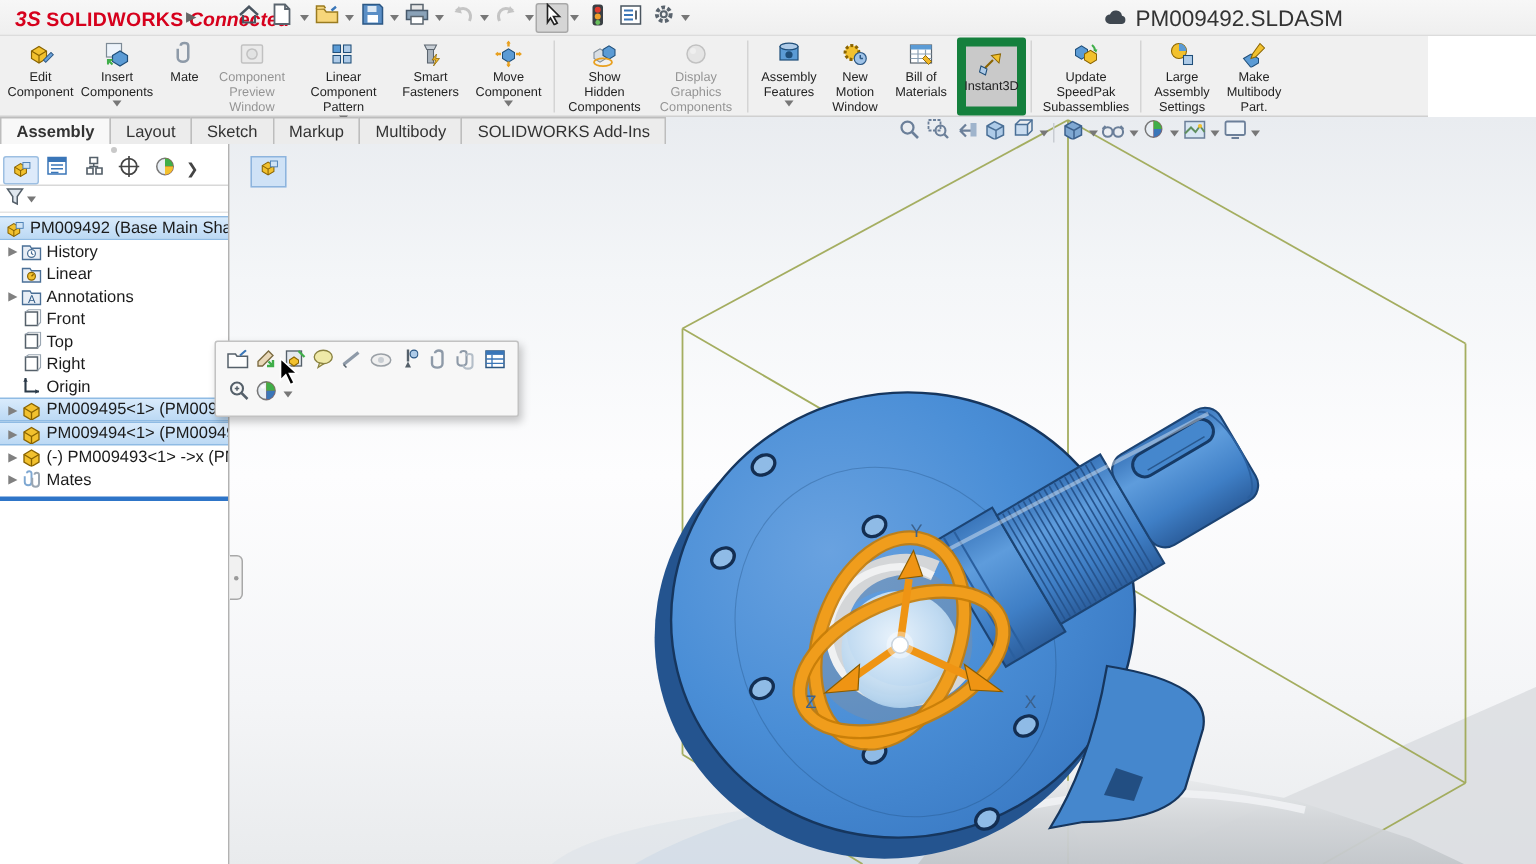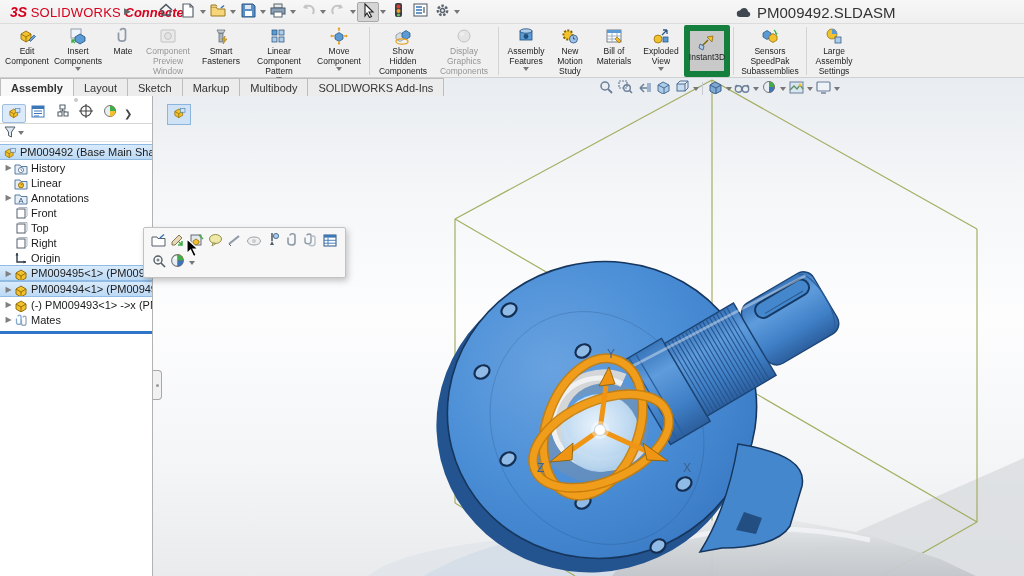--- a/index.html
+++ b/index.html
@@ -2,33 +2,33 @@
 <html><head>
 <meta charset="utf-8">
 <style>
   * { margin:0; padding:0; box-sizing:border-box; }
   html,body { width:1024px; height:576px; overflow:hidden; font-family:"Liberation Sans",sans-serif; background:#fff; }
 
   
   #titlebar { position:absolute; left:0; top:0; width:1024px; height:24px; background:linear-gradient(#f7f7f7,#efefef); border-bottom:1px solid #dcdcdc; }
   .logo { position:absolute; left:10px; top:4px; color:#d6001c; font-size:13px; white-space:nowrap; }
   .logo .mark { font-weight:bold; font-style:italic; font-size:14px; }
-  .logo .bold { font-weight:normal; letter-spacing:.2px; }
+  .logo .bold { font-weight:bold; letter-spacing:.2px; }
   .logo .ital { font-style:italic; font-weight:bold; }
   .tb-exp { position:absolute; left:124px; top:6px; color:#666; font-size:9px; }
   .tb-icons { position:absolute; left:155px; top:1px; height:22px; display:flex; align-items:center; }
   .tbi { width:22px; height:20px; display:flex; align-items:center; justify-content:center; }
   .tbi.pressed { background:#d5d5d5; border:1px solid #a9a9a9; border-radius:2px; }
   .tbi.dis svg { opacity:.35; filter:grayscale(1); }
   .tb-caret { width:8px; height:20px; display:flex; align-items:center; justify-content:center; }
   .caret-shape { width:0; height:0; border-left:3px solid transparent; border-right:3px solid transparent; border-top:4px solid #777; }
   .doc-title { position:absolute; left:736px; top:4px; display:flex; align-items:center; gap:5px; font-size:15px; color:#333; }
 
   
-  #ribbon { position:absolute; left:0; top:24px; width:1024px; height:54px; background:#f0f0f0; border-bottom:1px solid #d0d0d0; display:flex; align-items:flex-start; padding:1px 0 0 4px; }
+  #ribbon { position:absolute; left:0; top:24px; width:952px; height:54px; background:#f0f0f0; border-bottom:1px solid #d0d0d0; display:flex; align-items:flex-start; padding:1px 0 0 4px; }
   .rbtn { height:52px; display:flex; flex-direction:column; align-items:center; padding-top:2px; cursor:default; }
   .rbtn.pressed { background:#c9c9c9; border:6px solid #15803d; border-radius:2px; }
   .rbtn.dis { opacity:.45; filter:grayscale(.9); }
   .ricon { width:18px; height:18px; }
   .rlabel { font-size:8.5px; line-height:1.18; color:#222; text-align:center; white-space:pre-line; margin-top:1px; }
   .rdd { margin-top:1px; }
   .rsep { width:1px; height:48px; background:#d4d4d4; margin:2px 3px 0 3px; }
 
   
   #tabbar { position:absolute; left:0; top:78px; height:18px; display:flex; z-index:6; }
@@ -223,40 +223,40 @@
   </div>
   <div class="rbtn dis" style="width:56px">
     <span class="ricon"><svg viewBox="0 0 18 18">
           <rect x="2" y="3" width="14" height="12" rx="1" fill="#e4e4e4" stroke="#8a8a8a"></rect>
           <circle cx="9" cy="9" r="3.4" fill="#cdd5dd" stroke="#8a8a8a"></circle>
         </svg></span>
     <span class="rlabel">Component
 Preview
 Window</span>
   </div>
-  <div class="rbtn" style="width:50px">
-    <span class="ricon"><svg viewBox="0 0 18 18">
-          <rect x="7" y="6" width="4" height="9" fill="#aab4bd" stroke="#5a646e" stroke-width=".7"></rect>
-          <path d="M5 3h8l-1.5 3h-5z" fill="#c8cfd6" stroke="#5a646e" stroke-width=".7"></path>
-          <path d="M13 9l-3 4h2.5l-1.5 4 4-5h-2.5z" fill="#f2b827" stroke="#8a6400" stroke-width=".5"></path>
-        </svg></span>
-    <span class="rlabel">Smart
-Fasteners</span>
-  </div>
   <div class="rbtn" style="width:66px">
     <span class="ricon"><svg viewBox="0 0 18 18">
           <rect x="2" y="3" width="5" height="5" fill="#5b9bd5" stroke="#1f4e79" stroke-width=".7"></rect>
           <rect x="9" y="3" width="5" height="5" fill="#aecbe8" stroke="#1f4e79" stroke-width=".7"></rect>
           <rect x="2" y="10" width="5" height="5" fill="#aecbe8" stroke="#1f4e79" stroke-width=".7"></rect>
           <rect x="9" y="10" width="5" height="5" fill="#aecbe8" stroke="#1f4e79" stroke-width=".7"></rect>
         </svg></span>
     <span class="rlabel">Linear Component
 Pattern</span>
     <span class="rdd caret-shape"></span>
   </div>
+  <div class="rbtn" style="width:50px">
+    <span class="ricon"><svg viewBox="0 0 18 18">
+          <rect x="7" y="6" width="4" height="9" fill="#aab4bd" stroke="#5a646e" stroke-width=".7"></rect>
+          <path d="M5 3h8l-1.5 3h-5z" fill="#c8cfd6" stroke="#5a646e" stroke-width=".7"></path>
+          <path d="M13 9l-3 4h2.5l-1.5 4 4-5h-2.5z" fill="#f2b827" stroke="#8a6400" stroke-width=".5"></path>
+        </svg></span>
+    <span class="rlabel">Smart
+Fasteners</span>
+  </div>
   <div class="rbtn" style="width:54px">
     <span class="ricon"><svg viewBox="0 0 18 18">
           <path d="M5 8l4-2.5L13 8v4l-4 2.5L5 12z" fill="#5b9bd5" stroke="#1f4e79" stroke-width=".7"></path>
           <path d="M9 1v3M9 14v3M1 9h3M14 9h3" stroke="#e8a020" stroke-width="1.6"></path>
           <path d="M9 0l1.5 2h-3zM9 18l1.5-2h-3zM0 9l2-1.5v3zM18 9l-2-1.5v3z" fill="#e8a020"></path>
         </svg></span>
     <span class="rlabel">Move
 Component</span>
     <span class="rdd caret-shape"></span>
   </div>
@@ -296,76 +296,75 @@
     <span class="rdd caret-shape"></span>
   </div>
   <div class="rbtn" style="width:40px">
     <span class="ricon"><svg viewBox="0 0 18 18">
           <circle cx="7" cy="8" r="4.6" fill="#f2c12e" stroke="#8a6400" stroke-width="2" stroke-dasharray="2 1.4"></circle>
           <circle cx="12.5" cy="12" r="4" fill="#9fc3e8" stroke="#2b5784" stroke-width=".8"></circle>
           <path d="M12.5 12V9.6M12.5 12h1.8" stroke="#2b5784" stroke-width="1"></path>
         </svg></span>
     <span class="rlabel">New
 Motion
-Study</span>
+Window</span>
   </div>
   <div class="rbtn" style="width:48px">
     <span class="ricon"><svg viewBox="0 0 18 18">
           <rect x="2" y="3" width="14" height="12" fill="#fff" stroke="#5a646e" stroke-width=".8"></rect>
           <rect x="2" y="3" width="14" height="3" fill="#5b9bd5"></rect>
           <path d="M2 9h14M2 12h14M7 6v9M12 6v9" stroke="#8aa0b4" stroke-width=".8"></path>
           <path d="M12 10l4 4-2 2-4-4z" fill="#f2b827" stroke="#8a6400" stroke-width=".6"></path>
         </svg></span>
     <span class="rlabel">Bill of
 Materials</span>
   </div>
-  <div class="rbtn" style="width:46px">
-    <span class="ricon"><svg viewBox="0 0 18 18">
-          <circle cx="6" cy="12" r="4" fill="#f2c12e" stroke="#8a6400" stroke-width=".7"></circle>
-          <path d="M10 8l5-5M15 3h-4M15 3v4" stroke="#2b5784" stroke-width="1.3" fill="none"></path>
-          <rect x="11" y="10" width="5" height="5" fill="#5b9bd5" stroke="#1f4e79" stroke-width=".7"></rect>
-        </svg></span>
-    <span class="rlabel">Exploded
-View</span>
-    <span class="rdd caret-shape"></span>
-  </div>
   <div class="rbtn pressed" style="width:46px">
     <span class="ricon"><svg viewBox="0 0 18 18">
           <path d="M4 13l6-6" stroke="#8a6400" stroke-width="1.4"></path>
           <path d="M9 4l6-1-1 6-2.5-2.5z" fill="#f2c12e" stroke="#8a6400" stroke-width=".7"></path>
           <path d="M2 11l4 2-1 4-4-2z" fill="#aecbe8" stroke="#1f4e79" stroke-width=".7"></path>
         </svg></span>
     <span class="rlabel">Instant3D</span>
   </div>
 
   <div class="rsep"></div>
 
   <div class="rbtn" style="width:66px">
     <span class="ricon"><svg viewBox="0 0 18 18">
           <path d="M2 6l4-2.5L10 6v4l-4 2.5L2 10z" fill="#5b9bd5" stroke="#1f4e79" stroke-width=".7"></path>
           <path d="M8 9l4-2.5L16 9v4l-4 2.5L8 13z" fill="#f2c12e" stroke="#8a6400" stroke-width=".7"></path>
           <path d="M13 3a5 5 0 012 4" fill="none" stroke="#3fae49" stroke-width="1.4"></path>
           <path d="M15.8 8.2L14 6.4l2.6-.6z" fill="#3fae49"></path>
         </svg></span>
-    <span class="rlabel">Sensors
+    <span class="rlabel">Update
 SpeedPak
 Subassemblies</span>
   </div>
 
   <div class="rsep"></div>
 
   <div class="rbtn" style="width:48px">
     <span class="ricon"><svg viewBox="0 0 18 18">
           <circle cx="7" cy="7" r="5" fill="#f2c12e" stroke="#8a6400" stroke-width=".7"></circle>
           <path d="M7 2a5 5 0 015 5H7z" fill="#5b9bd5"></path>
           <rect x="10" y="10" width="6" height="6" fill="#aecbe8" stroke="#1f4e79" stroke-width=".7"></rect>
         </svg></span>
     <span class="rlabel">Large
 Assembly
 Settings</span>
+  </div>
+  <div class="rbtn" style="width:48px">
+    <span class="ricon"><svg viewBox="0 0 18 18">
+          <path d="M2 12l5-3 5 3v3l-5 3z" fill="#5b9bd5" stroke="#1f4e79" stroke-width=".7"></path>
+          <path d="M13 2l3 3-6 6-3 1 1-3z" fill="#f2c12e" stroke="#8a6400" stroke-width=".7"></path>
+        </svg></span>
+    <span class="rlabel">Make
+Multibody
+Part.</span>
   </div>
 </div>
 
 <div id="viewport"></div>
 
 <svg id="scene" viewBox="153 78 871 498">
   <defs>
     <radialGradient id="gFace" cx="38%" cy="32%" r="75%">
       <stop offset="0%" stop-color="#69a2e0"></stop>
         <stop offset="55%" stop-color="#4a8ed6"></stop>

